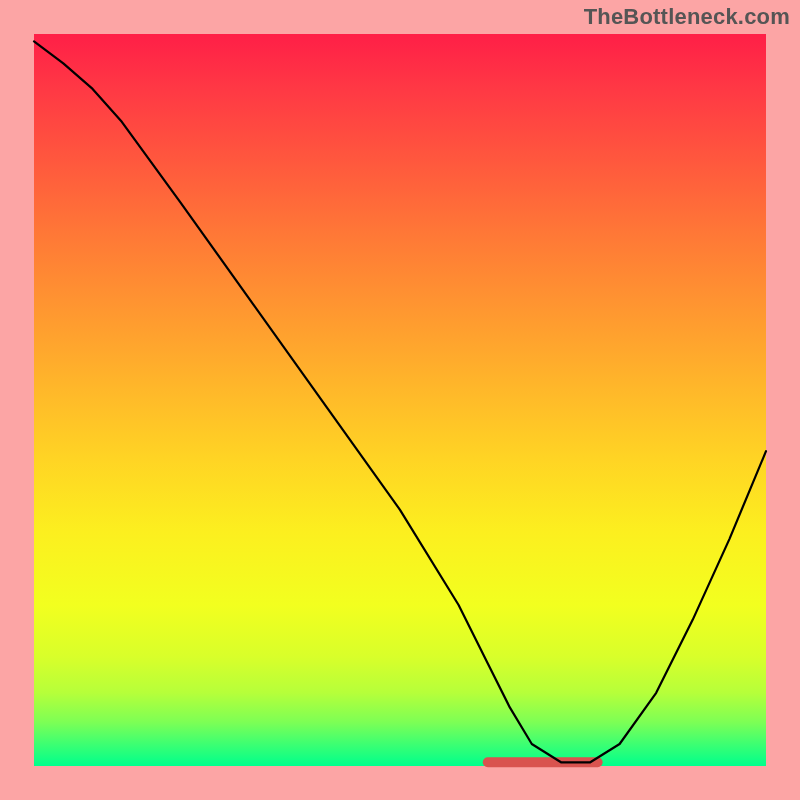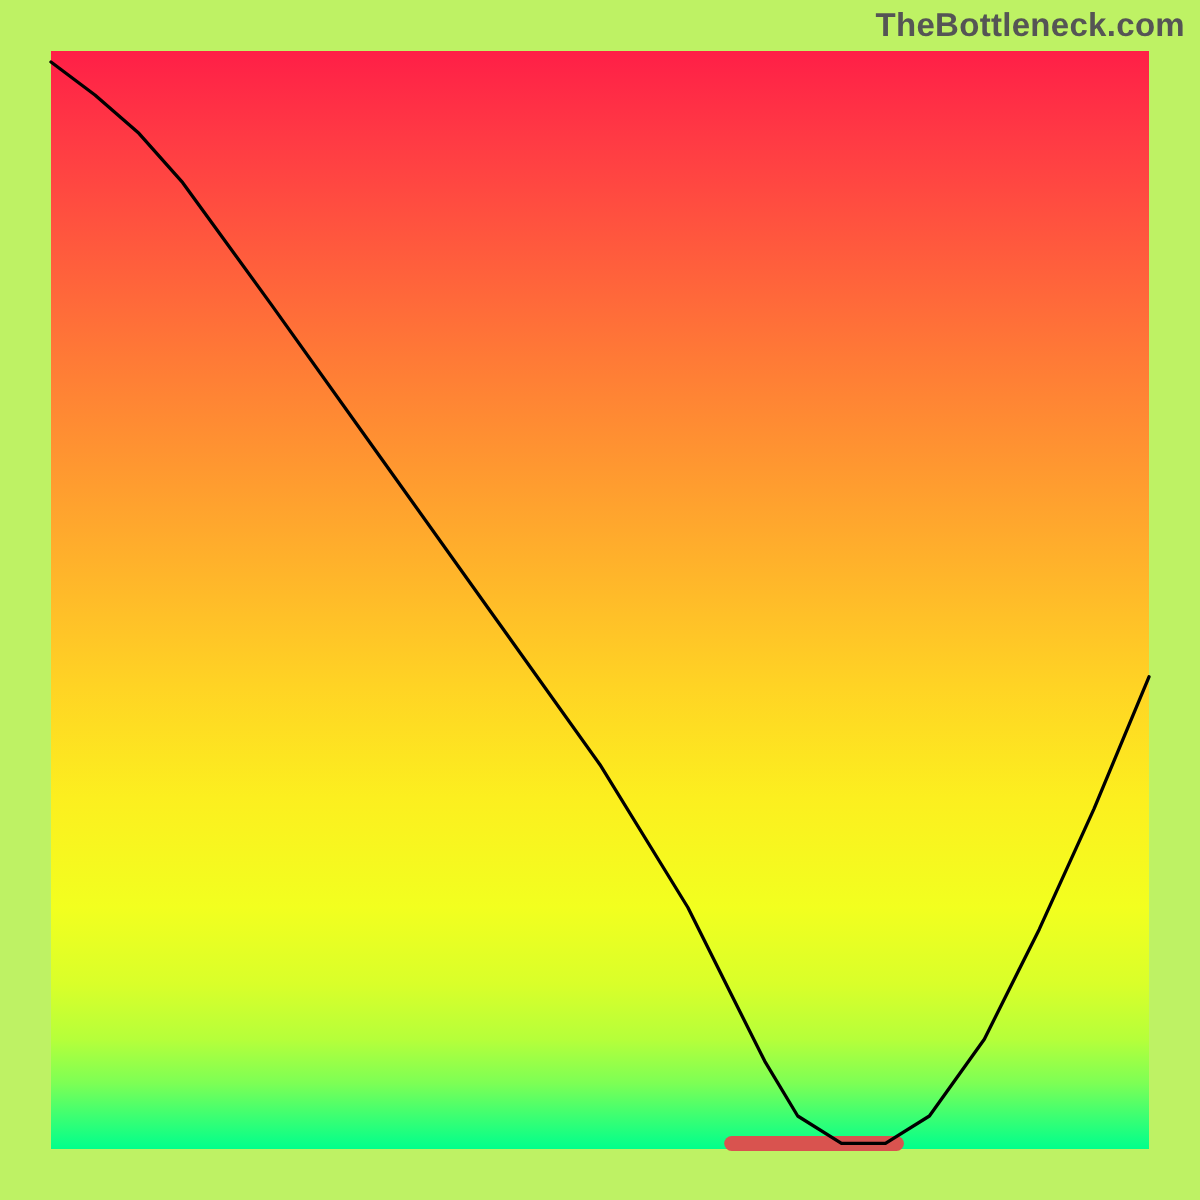--- a/index.html
+++ b/index.html
@@ -8,21 +8,21 @@
     width: 800px;
     height: 800px;
     background: #000;
     font-family: Arial, Helvetica, sans-serif;
     overflow: hidden;
   }
   .frame {
     position: relative;
     width: 800px;
     height: 800px;
-    background: #bef264;
+    background: #fca5a5;
   }
   .attribution {
     position: absolute;
     top: 4px;
     right: 10px;
     color: #555;
     font-size: 22px;
     font-weight: 600;
     letter-spacing: 0.2px;
     z-index: 5;

